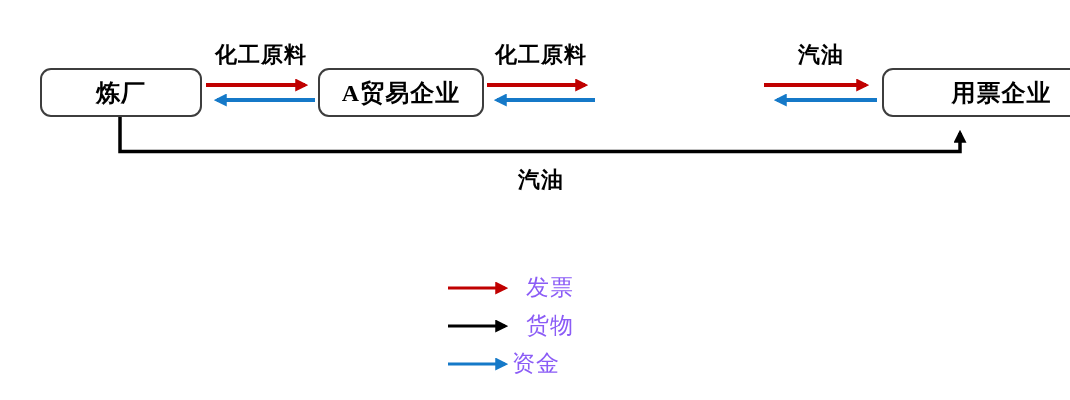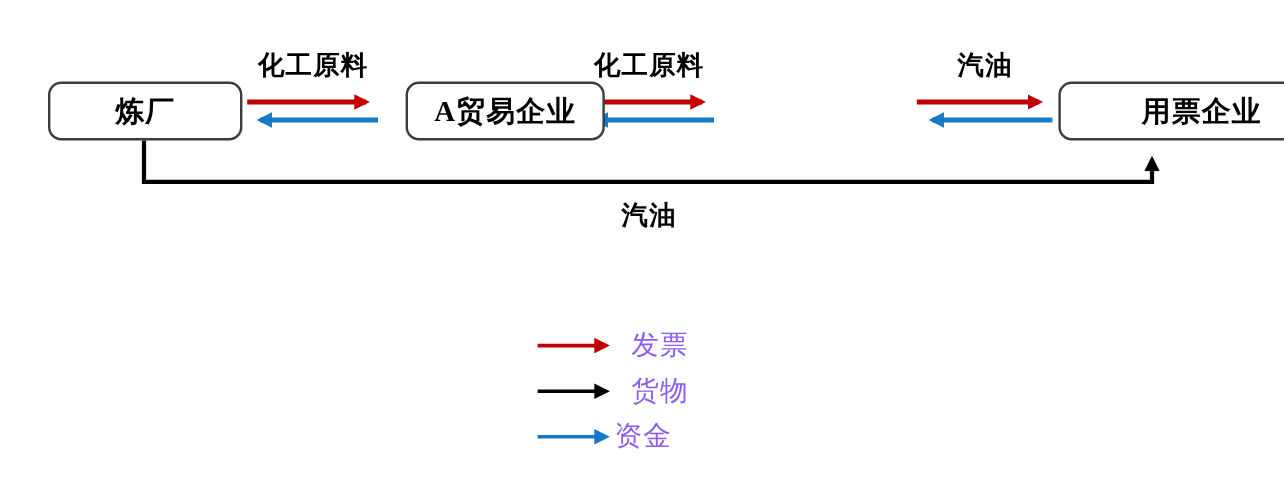--- a/index.html
+++ b/index.html
@@ -73,21 +73,21 @@
     <path d="M120 117 L120 151.5 L960 151.5 L960 133" class="stroke-goods" marker-end="url(#m-goods)"></path>
 
     <line x1="448" y1="288" x2="505" y2="288" class="stroke-invoice legend-stroke" marker-end="url(#m-invoice)"></line>
     <line x1="448" y1="326" x2="505" y2="326" class="stroke-goods legend-stroke" marker-end="url(#m-goods)"></line>
     <line x1="448" y1="364" x2="505" y2="364" class="stroke-funds legend-stroke" marker-end="url(#m-funds)"></line>
   </svg>
 
   <div class="node" style="left:40px;top:68px;width:158px;">
     <span>炼厂</span>
   </div>
-  <div class="node" style="left:318px;top:68px;width:162px;margin-left:20px;">
+  <div class="node" style="left:318px;top:68px;width:162px;">
     <span>A贸易企业</span>
   </div>
   <div class="node" style="left:882px;top:68px;width:157px;padding-left:39px;">
     <span>用票企业</span>
   </div>
 
   <div class="flow-label" style="left:261px;top:40px;">化工原料</div>
   <div class="flow-label" style="left:541px;top:40px;">化工原料</div>
   <div class="flow-label" style="left:821px;top:40px;">汽油</div>
   <div class="flow-label" style="left:541px;top:165px;">汽油</div>

